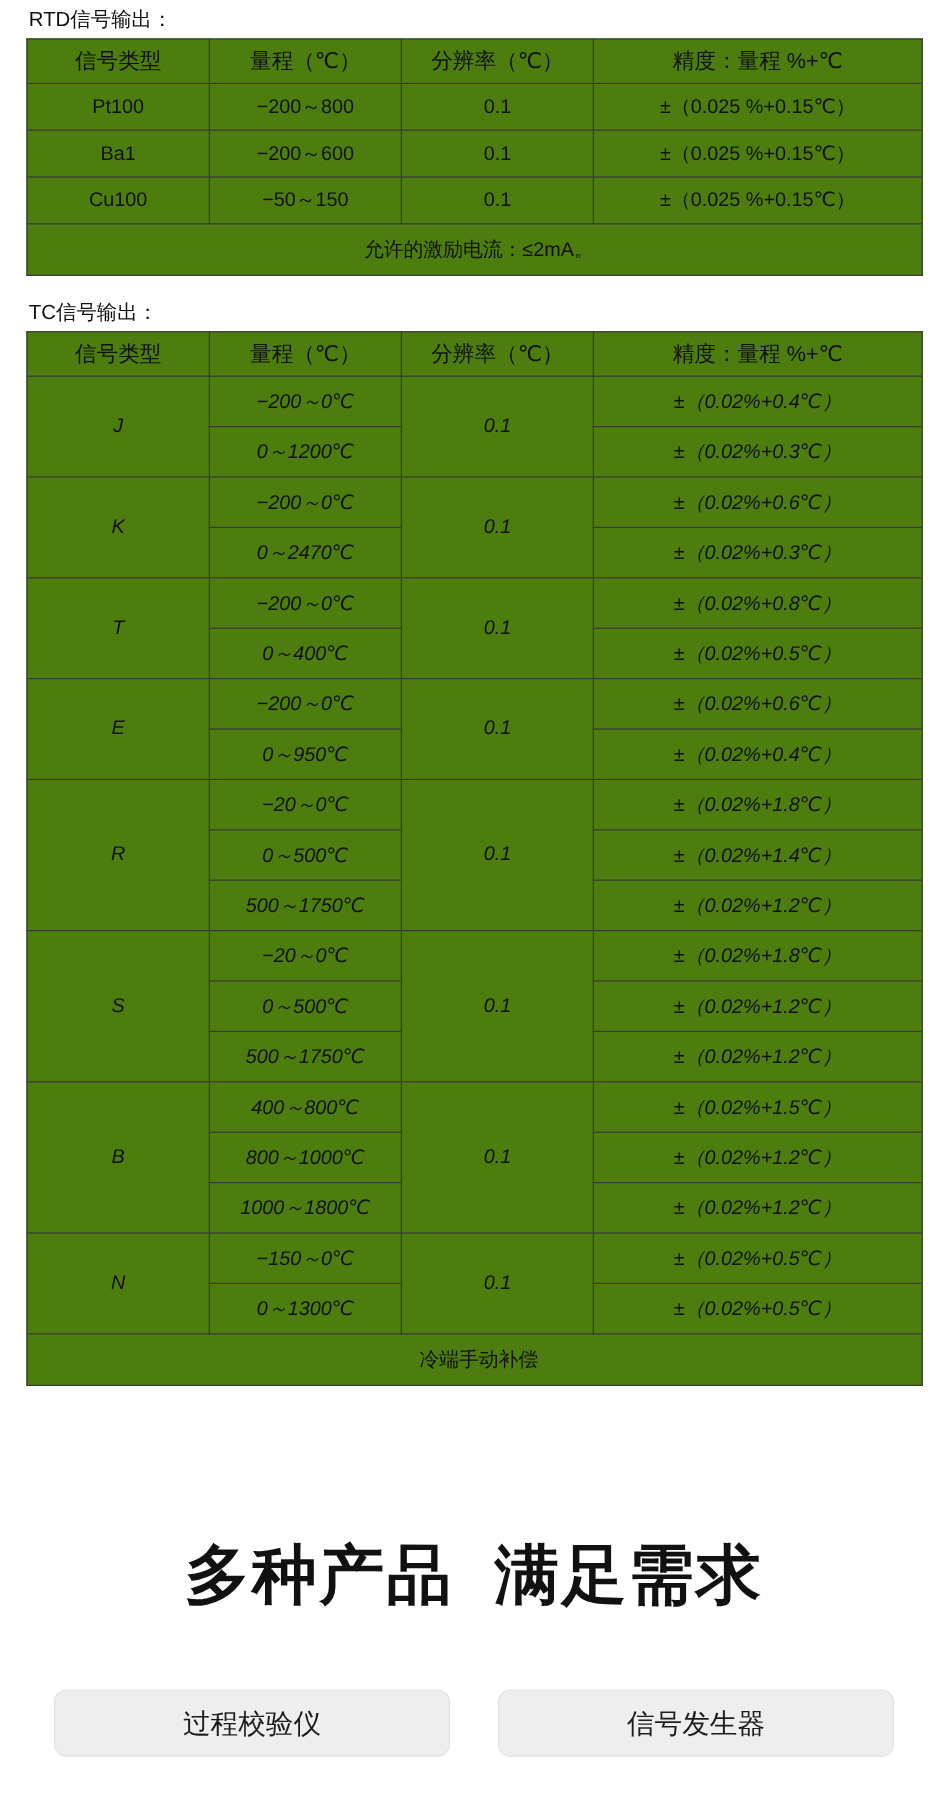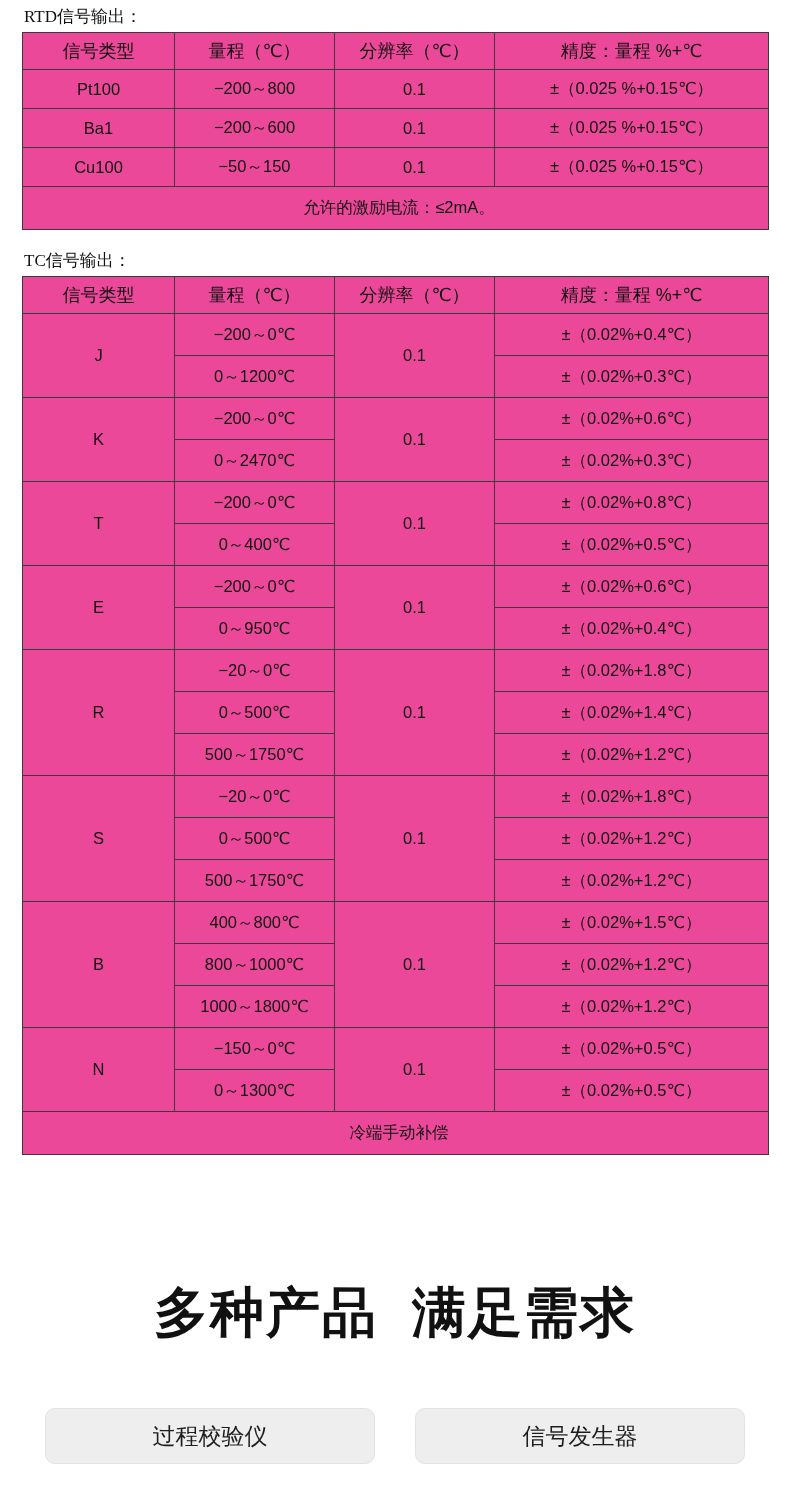--- a/index.html
+++ b/index.html
@@ -19,27 +19,27 @@
     min-height: 1503px;
     position: relative;
     box-sizing: border-box;
     padding: 0 22px;
   }
   .section-caption {
     font-size: 17px;
     line-height: 1;
     padding: 8px 0 7px 2px;
     color: #111;
-    font-family: Liberation Serif, serif;
+    font-family: Liberation Sans, sans-serif;
   }
   table.spec {
     width: 746px;
     border-collapse: collapse;
     table-layout: fixed;
-    background: #ec4899;
+    background: #4d7c0f;
   }
   table.spec td, table.spec th {
     border: 1px solid #3a3a3a;
     text-align: center;
     vertical-align: middle;
     font-size: 16.5px;
     color: #111;
     padding: 4px 2px;
     font-weight: normal;
   }
@@ -52,21 +52,21 @@
   .col-c { width: 160px; }
   .col-d { width: 274px; }
 
   .rtd-row td { height: 30px; }
   .note-cell {
     text-align: right;
     padding-left: 9px !important;
     font-size: 16.5px;
     height: 34px;
   }
-  .tc-row td { height: 33px; }
+  .tc-row td { height: 33px; font-style: italic; }
   .gap-small { height: 14px; }
   .gap-block { height: 110px; }
 
   .headline {
     text-align: center;
     font-size: 54px;
     font-weight: bold;
     letter-spacing: 2px;
     color: #111;
     padding: 0 0 6px 0;

